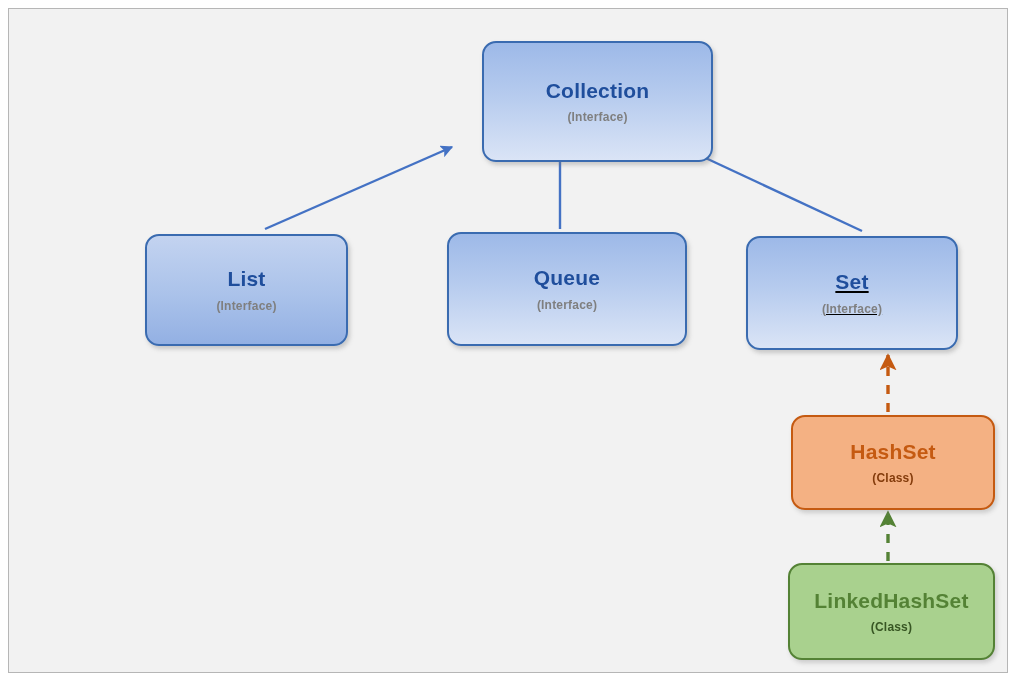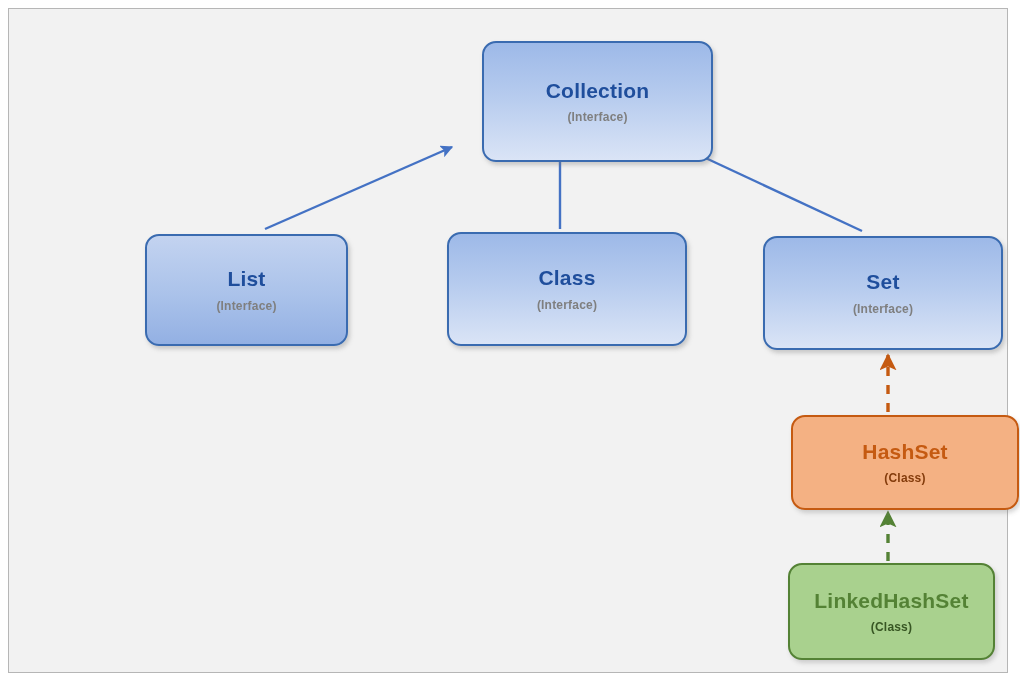--- a/index.html
+++ b/index.html
@@ -89,22 +89,22 @@
     border: 2px solid #548235;
     box-shadow: 2px 3px 4px rgba(120,120,120,0.3);
   }
   .cls-green .title { color: #548235; }
   .cls-green .kind  { color: #375623; }
 
   
   #node-collection     { left: 446px; top: 41px;  width: 231px; height: 121px; margin-left: 36px; }
   #node-list           { left: 145px; top: 234px; width: 203px; height: 112px; }
   #node-queue          { left: 447px; top: 232px; width: 240px; height: 114px; }
-  #node-set            { left: 763px; top: 236px; width: 240px; height: 114px; }
-  #node-hashset        { left: 791px; top: 415px; width: 228px; height: 95px; text-align: center; }
+  #node-set            { left: 746px; top: 236px; width: 212px; height: 114px; text-decoration: underline; }
+  #node-hashset        { left: 791px; top: 415px; width: 204px; height: 95px; text-align: center; }
   #node-linkedhashset  { left: 788px; top: 563px; width: 207px; height: 97px; }
 </style>
 </head>
 <body>
 
 <div id="canvas"></div>
 
 <svg id="edges" viewBox="0 0 1020 687" width="1020" height="687" xmlns="http://www.w3.org/2000/svg">
   <defs>
     <marker id="arrow-blue" viewBox="0 0 10 10" refX="9" refY="5" markerWidth="5.2" markerHeight="5.2" orient="auto-start-reverse">
@@ -133,21 +133,21 @@
   <div class="title">Collection</div>
   <div class="kind">(Interface)</div>
 </div>
 
 <div class="node iface grad-up" id="node-list">
   <div class="title">List</div>
   <div class="kind">(Interface)</div>
 </div>
 
 <div class="node iface grad-down" id="node-queue">
-  <div class="title">Class</div>
+  <div class="title">Queue</div>
   <div class="kind">(Interface)</div>
 </div>
 
 <div class="node iface grad-down" id="node-set">
   <div class="title">Set</div>
   <div class="kind">(Interface)</div>
 </div>
 
 <div class="node cls-orange" id="node-hashset">
   <div class="title">HashSet</div>

